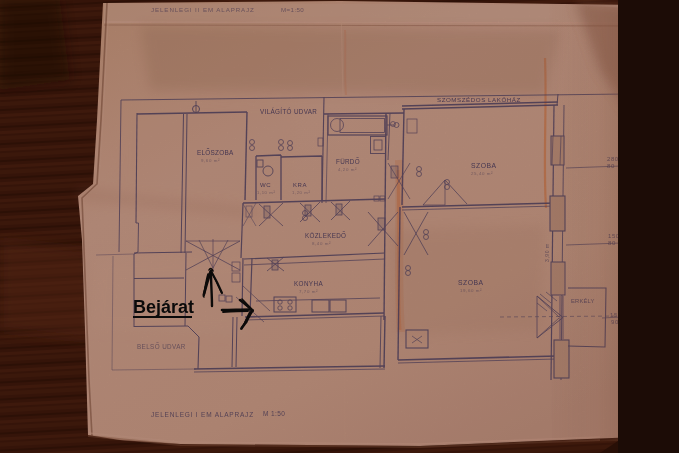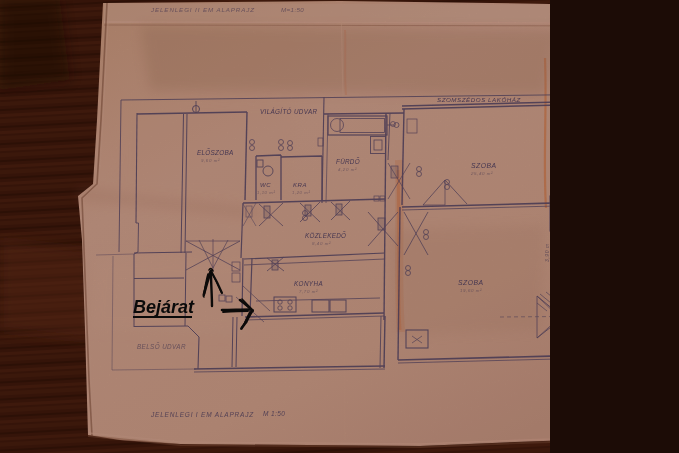--- a/index.html
+++ b/index.html
@@ -1,16 +1,16 @@
 <!DOCTYPE html>
 <html><head>
 <meta charset="utf-8">
 <style>
 html,body{margin:0;padding:0;background:#1c0c06;}
-#stage{position:relative;width:550px;height:453px;overflow:hidden;font-family:"Liberation Sans",sans-serif;font-style:italic;}
+#stage{position:relative;width:618px;height:453px;overflow:hidden;font-family:"Liberation Sans",sans-serif;}
 svg{display:block;}
 text{font-family:"Liberation Sans",sans-serif;}
 </style>
 </head>
 <body>
 <div id="stage">
 <svg width="679" height="453" viewBox="0 0 679 453" xmlns="http://www.w3.org/2000/svg">
 <defs>
 <pattern id="wood" width="60" height="17" patternUnits="userSpaceOnUse" patternTransform="rotate(-3)">
   <rect width="60" height="17" fill="#38150a"></rect>

